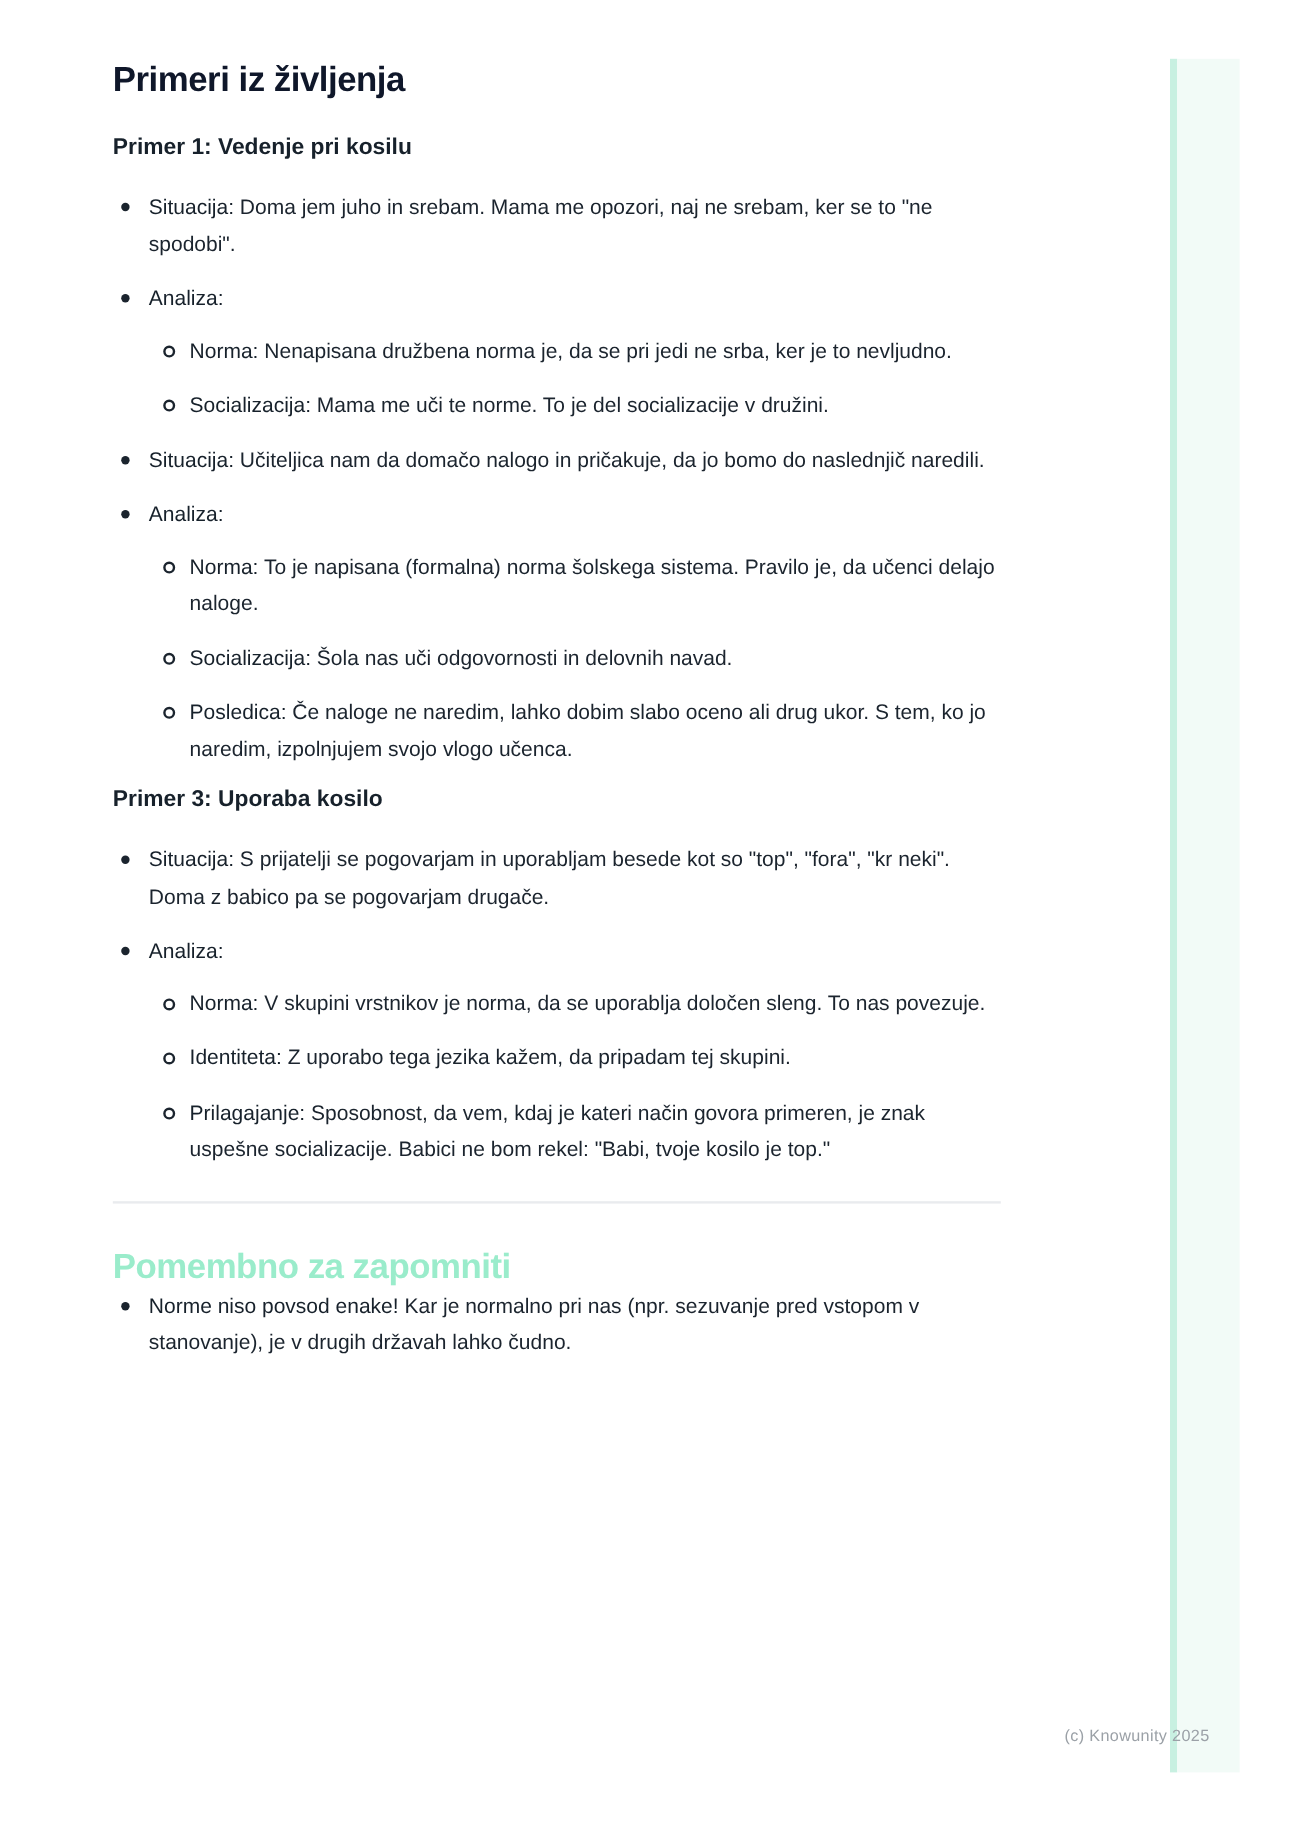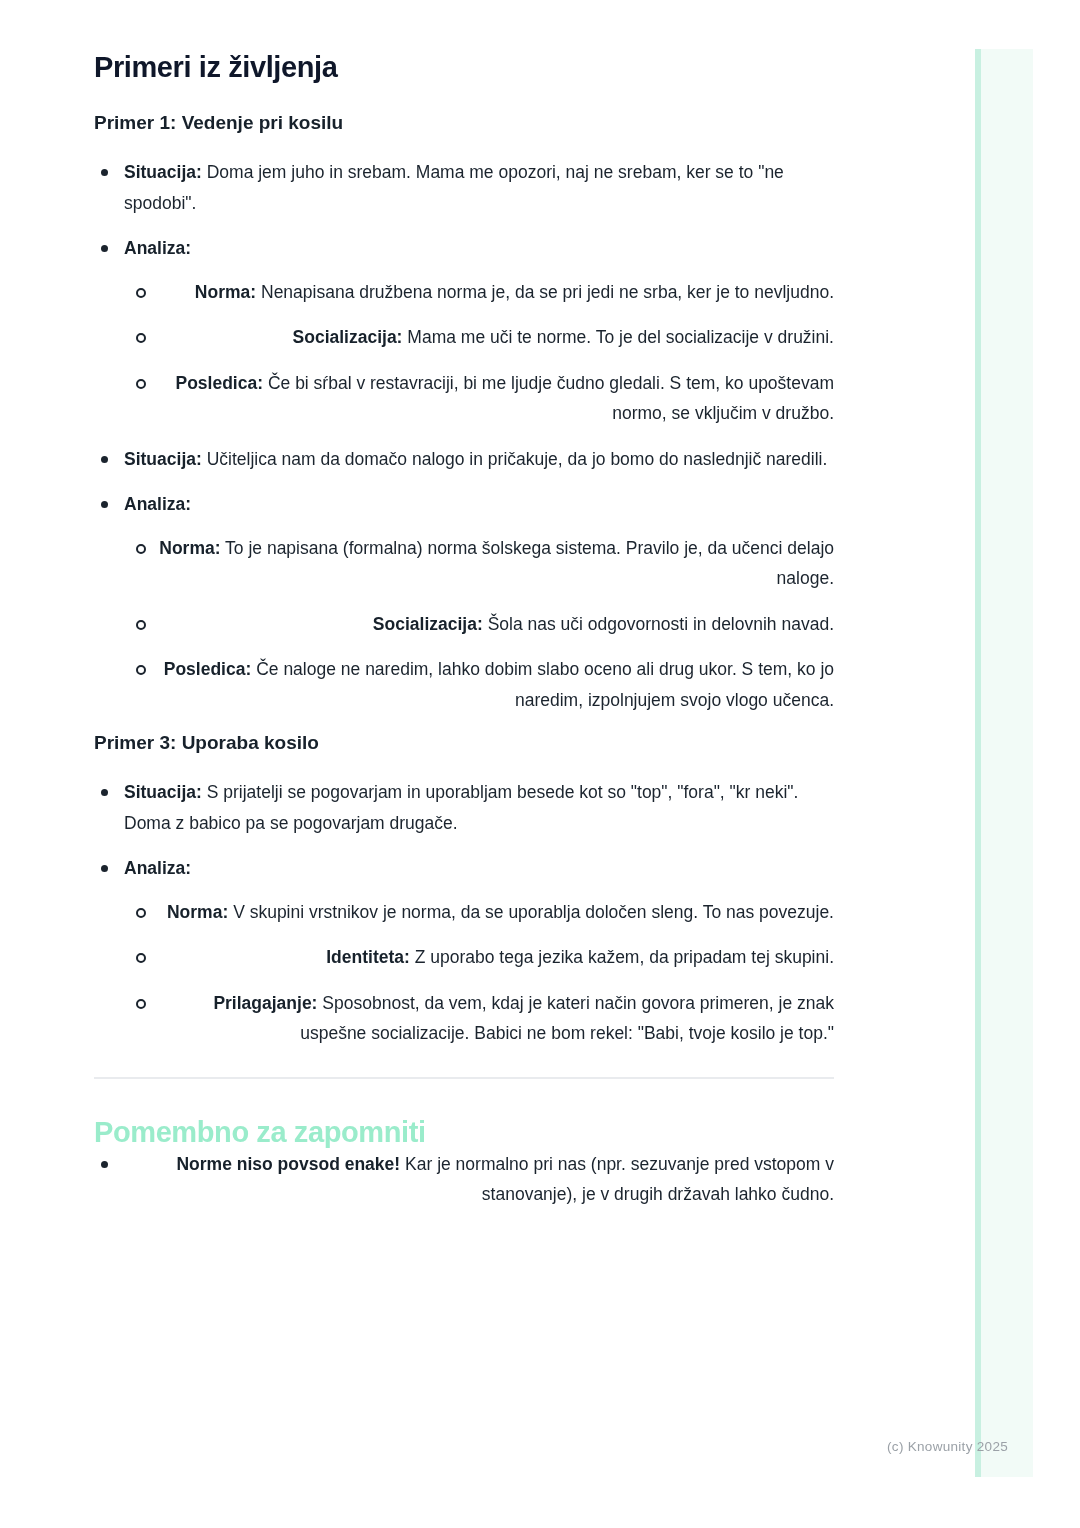--- a/index.html
+++ b/index.html
@@ -62,52 +62,50 @@
     top: 12px;
     width: 7px;
     height: 7px;
     border-radius: 50%;
     background: #1b242e;
   }
   ul.lvl2 {
     list-style: none;
     margin: 13px 0 0 0;
     padding: 0;
-    text-align: right;
   }
   ul.lvl2 > li {
     position: relative;
     padding-left: 34px;
     margin-bottom: 15px;
   }
   ul.lvl2 > li:last-child {
     margin-bottom: 0;
   }
   ul.lvl2 > li > .ring {
     position: absolute;
     left: 12px;
     top: 11px;
     width: 6px;
     height: 6px;
     border-radius: 50%;
     border: 2px solid #1b242e;
     background: transparent;
   }
   .b {
-    font-weight: 700;
+    font-weight: 400;
     color: #17212b;
   }
   hr.divider {
     border: none;
     border-top: 2px solid #e9ebee;
     margin: 28px 0 0 0;
   }
   .note-list {
     margin-top: 24px;
-    text-align: right;
   }
   .footer {
     position: absolute;
     top: 1439px;
     right: 72px;
     font-size: 13.5px;
     letter-spacing: 0.3px;
     color: #9ba1a7;
     z-index: 3;
   }
@@ -158,25 +156,20 @@
         <li>
           <span class="ring"></span>
           <span class="b">Norma:</span>
           <span>Nenapisana družbena norma je, da se pri jedi ne srba, ker je to nevljudno.</span>
         </li>
         <li>
           <span class="ring"></span>
           <span class="b">Socializacija:</span>
           <span>Mama me uči te norme. To je del socializacije v družini.</span>
         </li>
-        <li>
-          <span class="ring"></span>
-          <span class="b">Posledica:</span>
-          <span>Če bi sŕbal v restavraciji, bi me ljudje čudno gledali. S tem, ko upoštevam normo, se vključim v družbo.</span>
-        </li>
       </ul>
     </li>
   </ul>
 
   <ul class="lvl1">
     <li>
       <span class="dot"></span>
       <span class="b">Situacija:</span>
       <span>Učiteljica nam da domačo nalogo in pričakuje, da jo bomo do naslednjič naredili.</span>
     </li>

